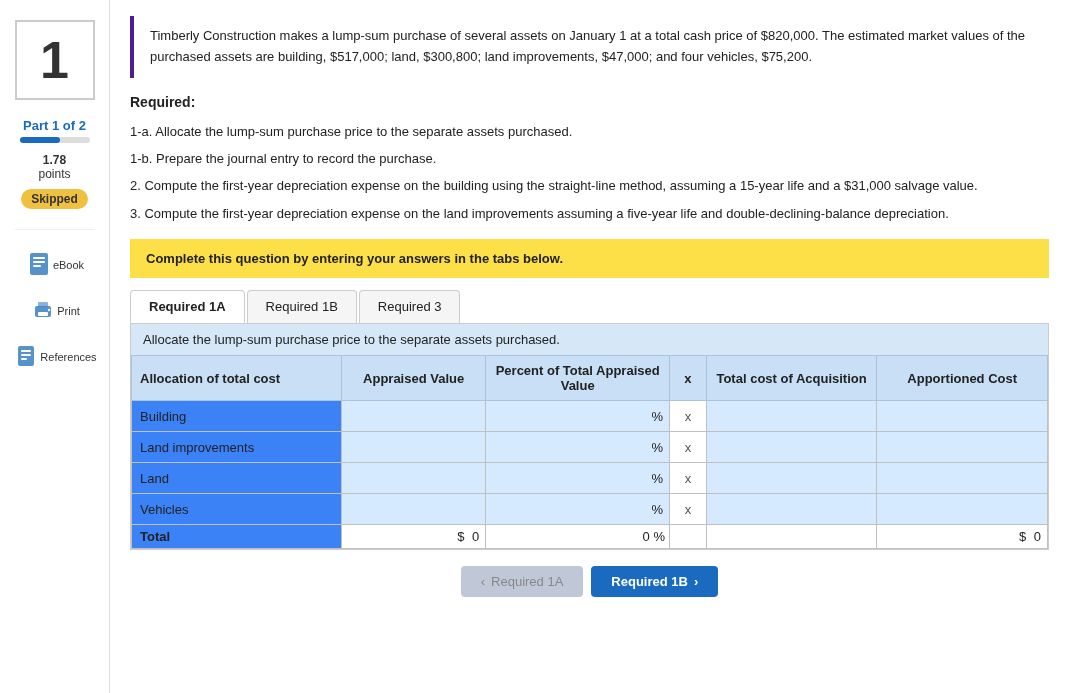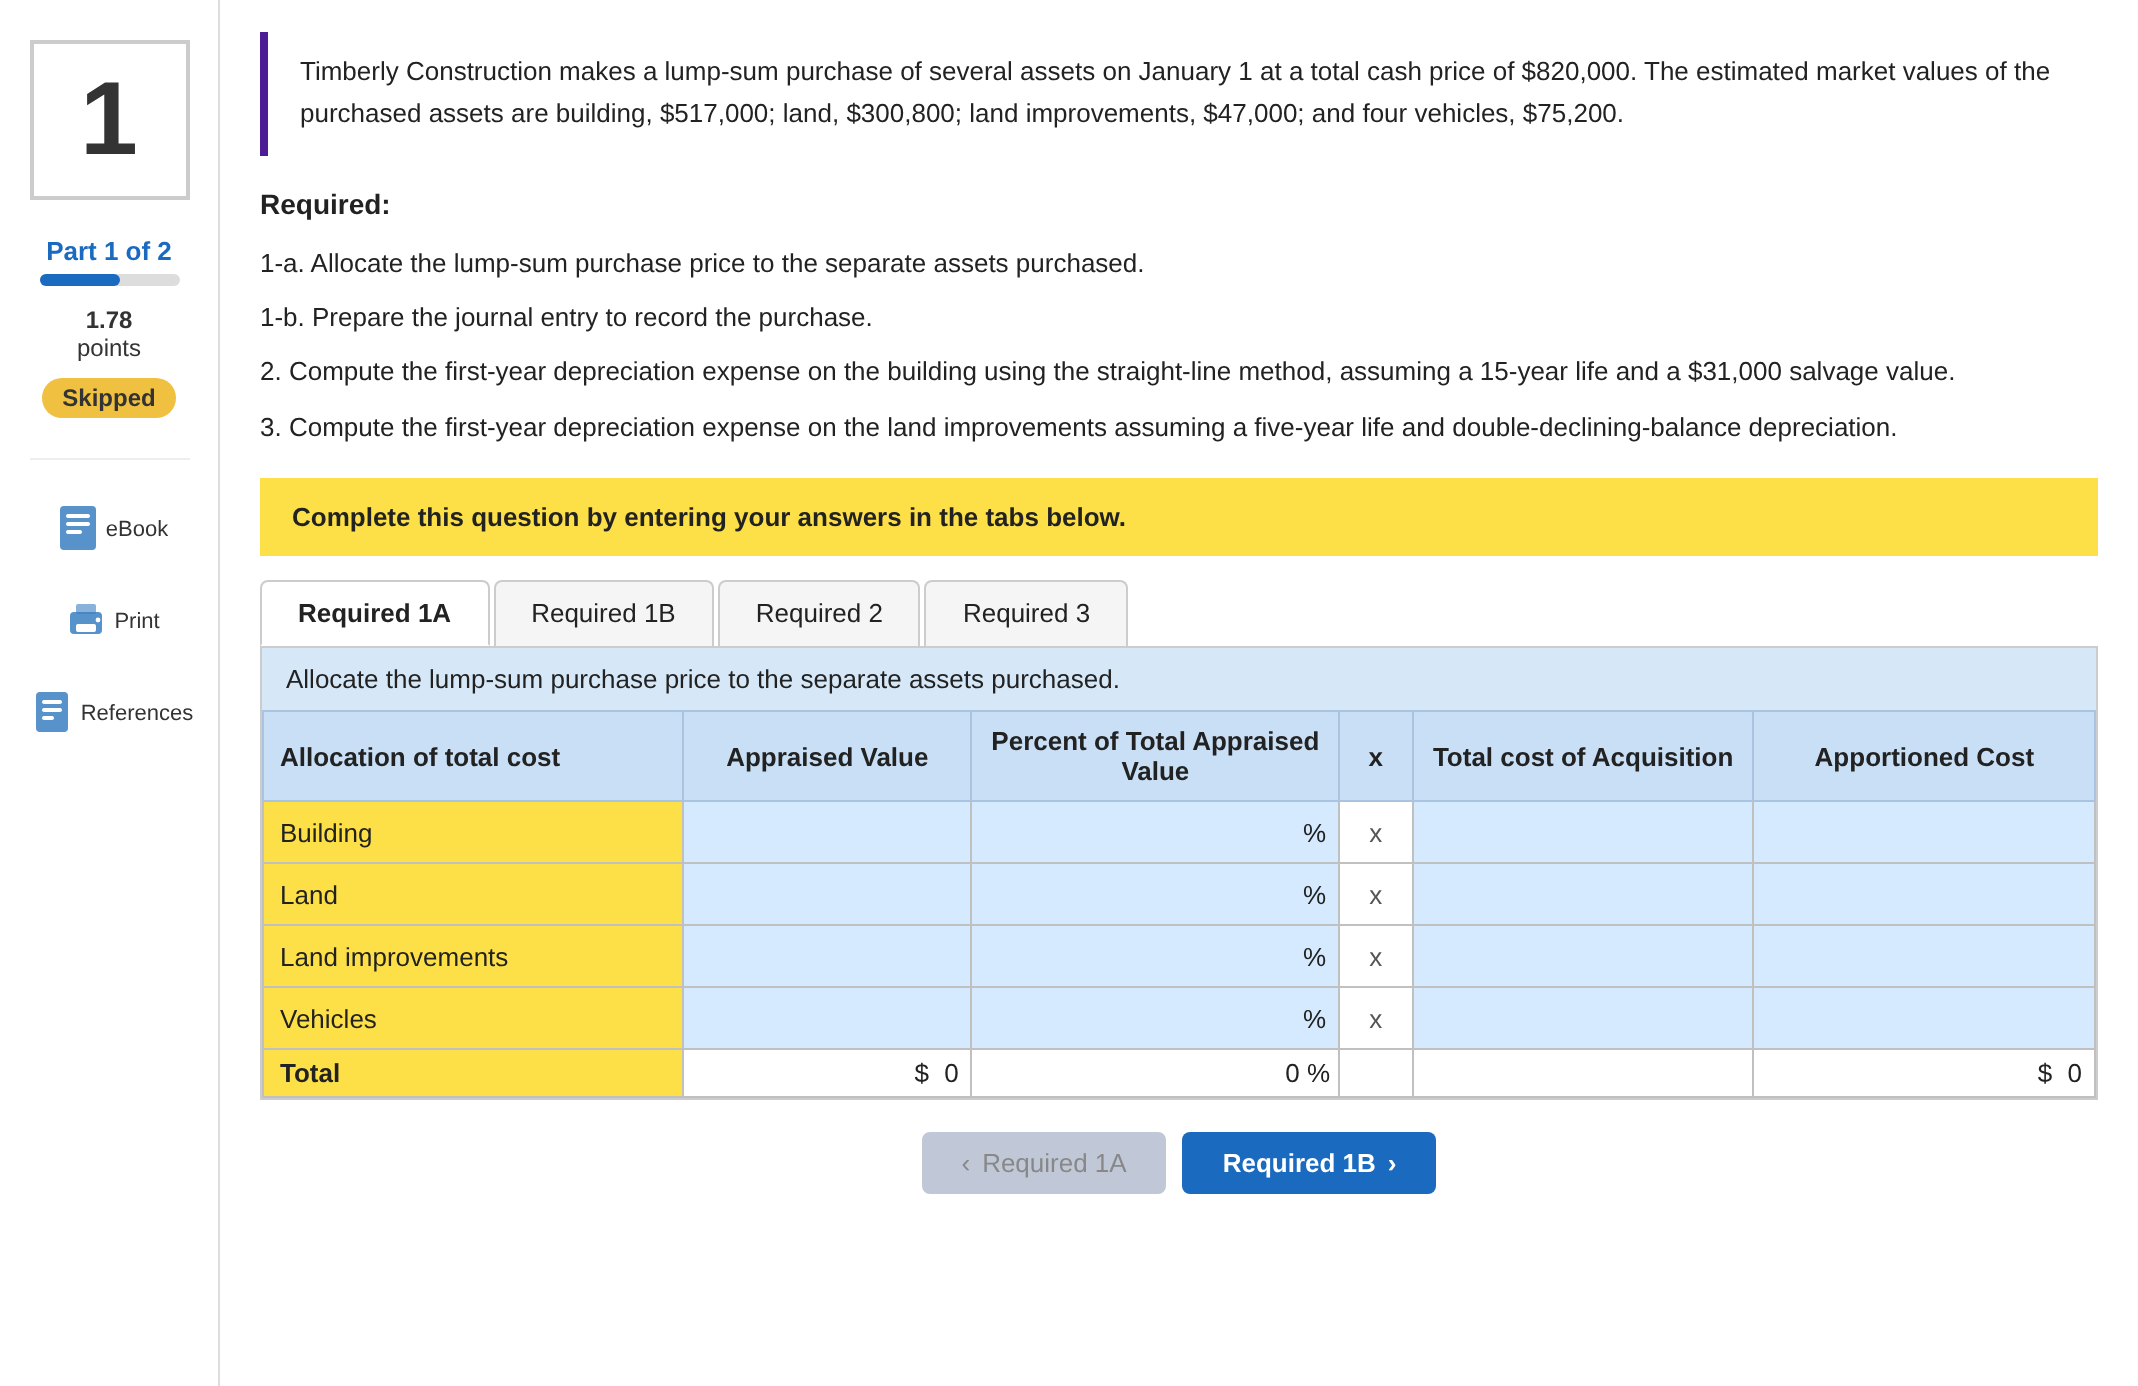--- a/index.html
+++ b/index.html
@@ -36,21 +36,21 @@
     .tab-content { border: 1px solid #ccc; padding: 0; }
     
     
     .allocate-bar { background: #d6e8f7; padding: 8px 12px; font-size: 13px; }
     
     
     .cost-table { width: 100%; border-collapse: collapse; }
     .cost-table th { background: #c8dff5; border: 1px solid #aac4e0; padding: 7px 8px; font-size: 13px; font-weight: bold; text-align: center; vertical-align: middle; }
     .cost-table th.left { text-align: left; }
     .cost-table td { border: 1px solid #c0c0c0; padding: 4px 6px; font-size: 13px; vertical-align: middle; }
-    .cost-table td.label { font-weight: normal; background: #fde047; padding-left: 8px; }
+    .cost-table td.label { font-weight: normal; background: #3b82f6; padding-left: 8px; }
     .cost-table td.total-label { font-weight: bold; }
     .input-cell { background: #d6eaff; border: none; }
     .input-field { width: 100%; border: none; background: transparent; font-size: 13px; text-align: right; padding: 2px 4px; outline: none; height: 22px; }
     .percent-cell { display: flex; align-items: center; gap: 2px; }
     .x-symbol { color: #555; font-size: 13px; padding: 0 2px; }
     
     
     .nav-buttons { display: flex; justify-content: center; gap: 8px; margin-top: 16px; }
     .nav-btn { padding: 8px 20px; border: none; border-radius: 4px; font-size: 13px; cursor: pointer; display: flex; align-items: center; gap: 6px; }
     .nav-btn.next { background: #1a6abf; color: #fff; font-weight: bold; }
@@ -120,21 +120,20 @@
       <div class="instruction-item">1-b. Prepare the journal entry to record the purchase.</div>
       <div class="instruction-item">2. Compute the first-year depreciation expense on the building using the straight-line method, assuming a 15-year life and a $31,000 salvage value.</div>
       <div class="instruction-item">3. Compute the first-year depreciation expense on the land improvements assuming a five-year life and double-declining-balance depreciation.</div>
     </div>
 
     <div class="tab-instruction" style="margin-top:14px;">Complete this question by entering your answers in the tabs below.</div>
 
     <div class="tabs">
       <div class="tab active">Required 1A</div>
       <div class="tab">Required 1B</div>
-      <div class="tab">Required 2</div>
       <div class="tab">Required 3</div>
     </div>
 
     <div class="tab-content">
 
       <div class="allocate-bar">Allocate the lump-sum purchase price to the separate assets purchased.</div>
 
       <table class="cost-table">
         <thead>
           <tr>
@@ -176,43 +175,43 @@
             </td>
             <td class="input-cell">
               <input class="input-field" type="text" value="" style="">
             </td>
             <td class="input-cell">
               <input class="input-field" type="text" value="" style="">
             </td>
           </tr>
 
           <tr>
+            <td class="label">Land improvements</td>
+            <td class="input-cell">
+              <input class="input-field" type="text" value="" style="">
+            </td>
+            <td class="input-cell">
+              <div class="percent-cell">
+                <input class="input-field" type="text" value="" style="flex: 1 1 0%;">
+                <span>%</span>
+              </div>
+            </td>
+            <td style="text-align:center;">
+              <span class="x-symbol">x</span>
+            </td>
+            <td class="input-cell">
+              <input class="input-field" type="text" value="" style="">
+            </td>
+            <td class="input-cell">
+              <input class="input-field" type="text" value="" style="">
+            </td>
+          </tr>
+
+          <tr>
             <td class="label">Land</td>
-            <td class="input-cell">
-              <input class="input-field" type="text" value="" style="">
-            </td>
-            <td class="input-cell">
-              <div class="percent-cell">
-                <input class="input-field" type="text" value="" style="flex: 1 1 0%;">
-                <span>%</span>
-              </div>
-            </td>
-            <td style="text-align:center;">
-              <span class="x-symbol">x</span>
-            </td>
-            <td class="input-cell">
-              <input class="input-field" type="text" value="" style="">
-            </td>
-            <td class="input-cell">
-              <input class="input-field" type="text" value="" style="">
-            </td>
-          </tr>
-
-          <tr>
-            <td class="label">Land improvements</td>
             <td class="input-cell">
               <input class="input-field" type="text" value="" style="">
             </td>
             <td class="input-cell">
               <div class="percent-cell">
                 <input class="input-field" type="text" value="" style="flex: 1 1 0%;">
                 <span>%</span>
               </div>
             </td>
             <td style="text-align:center;">

